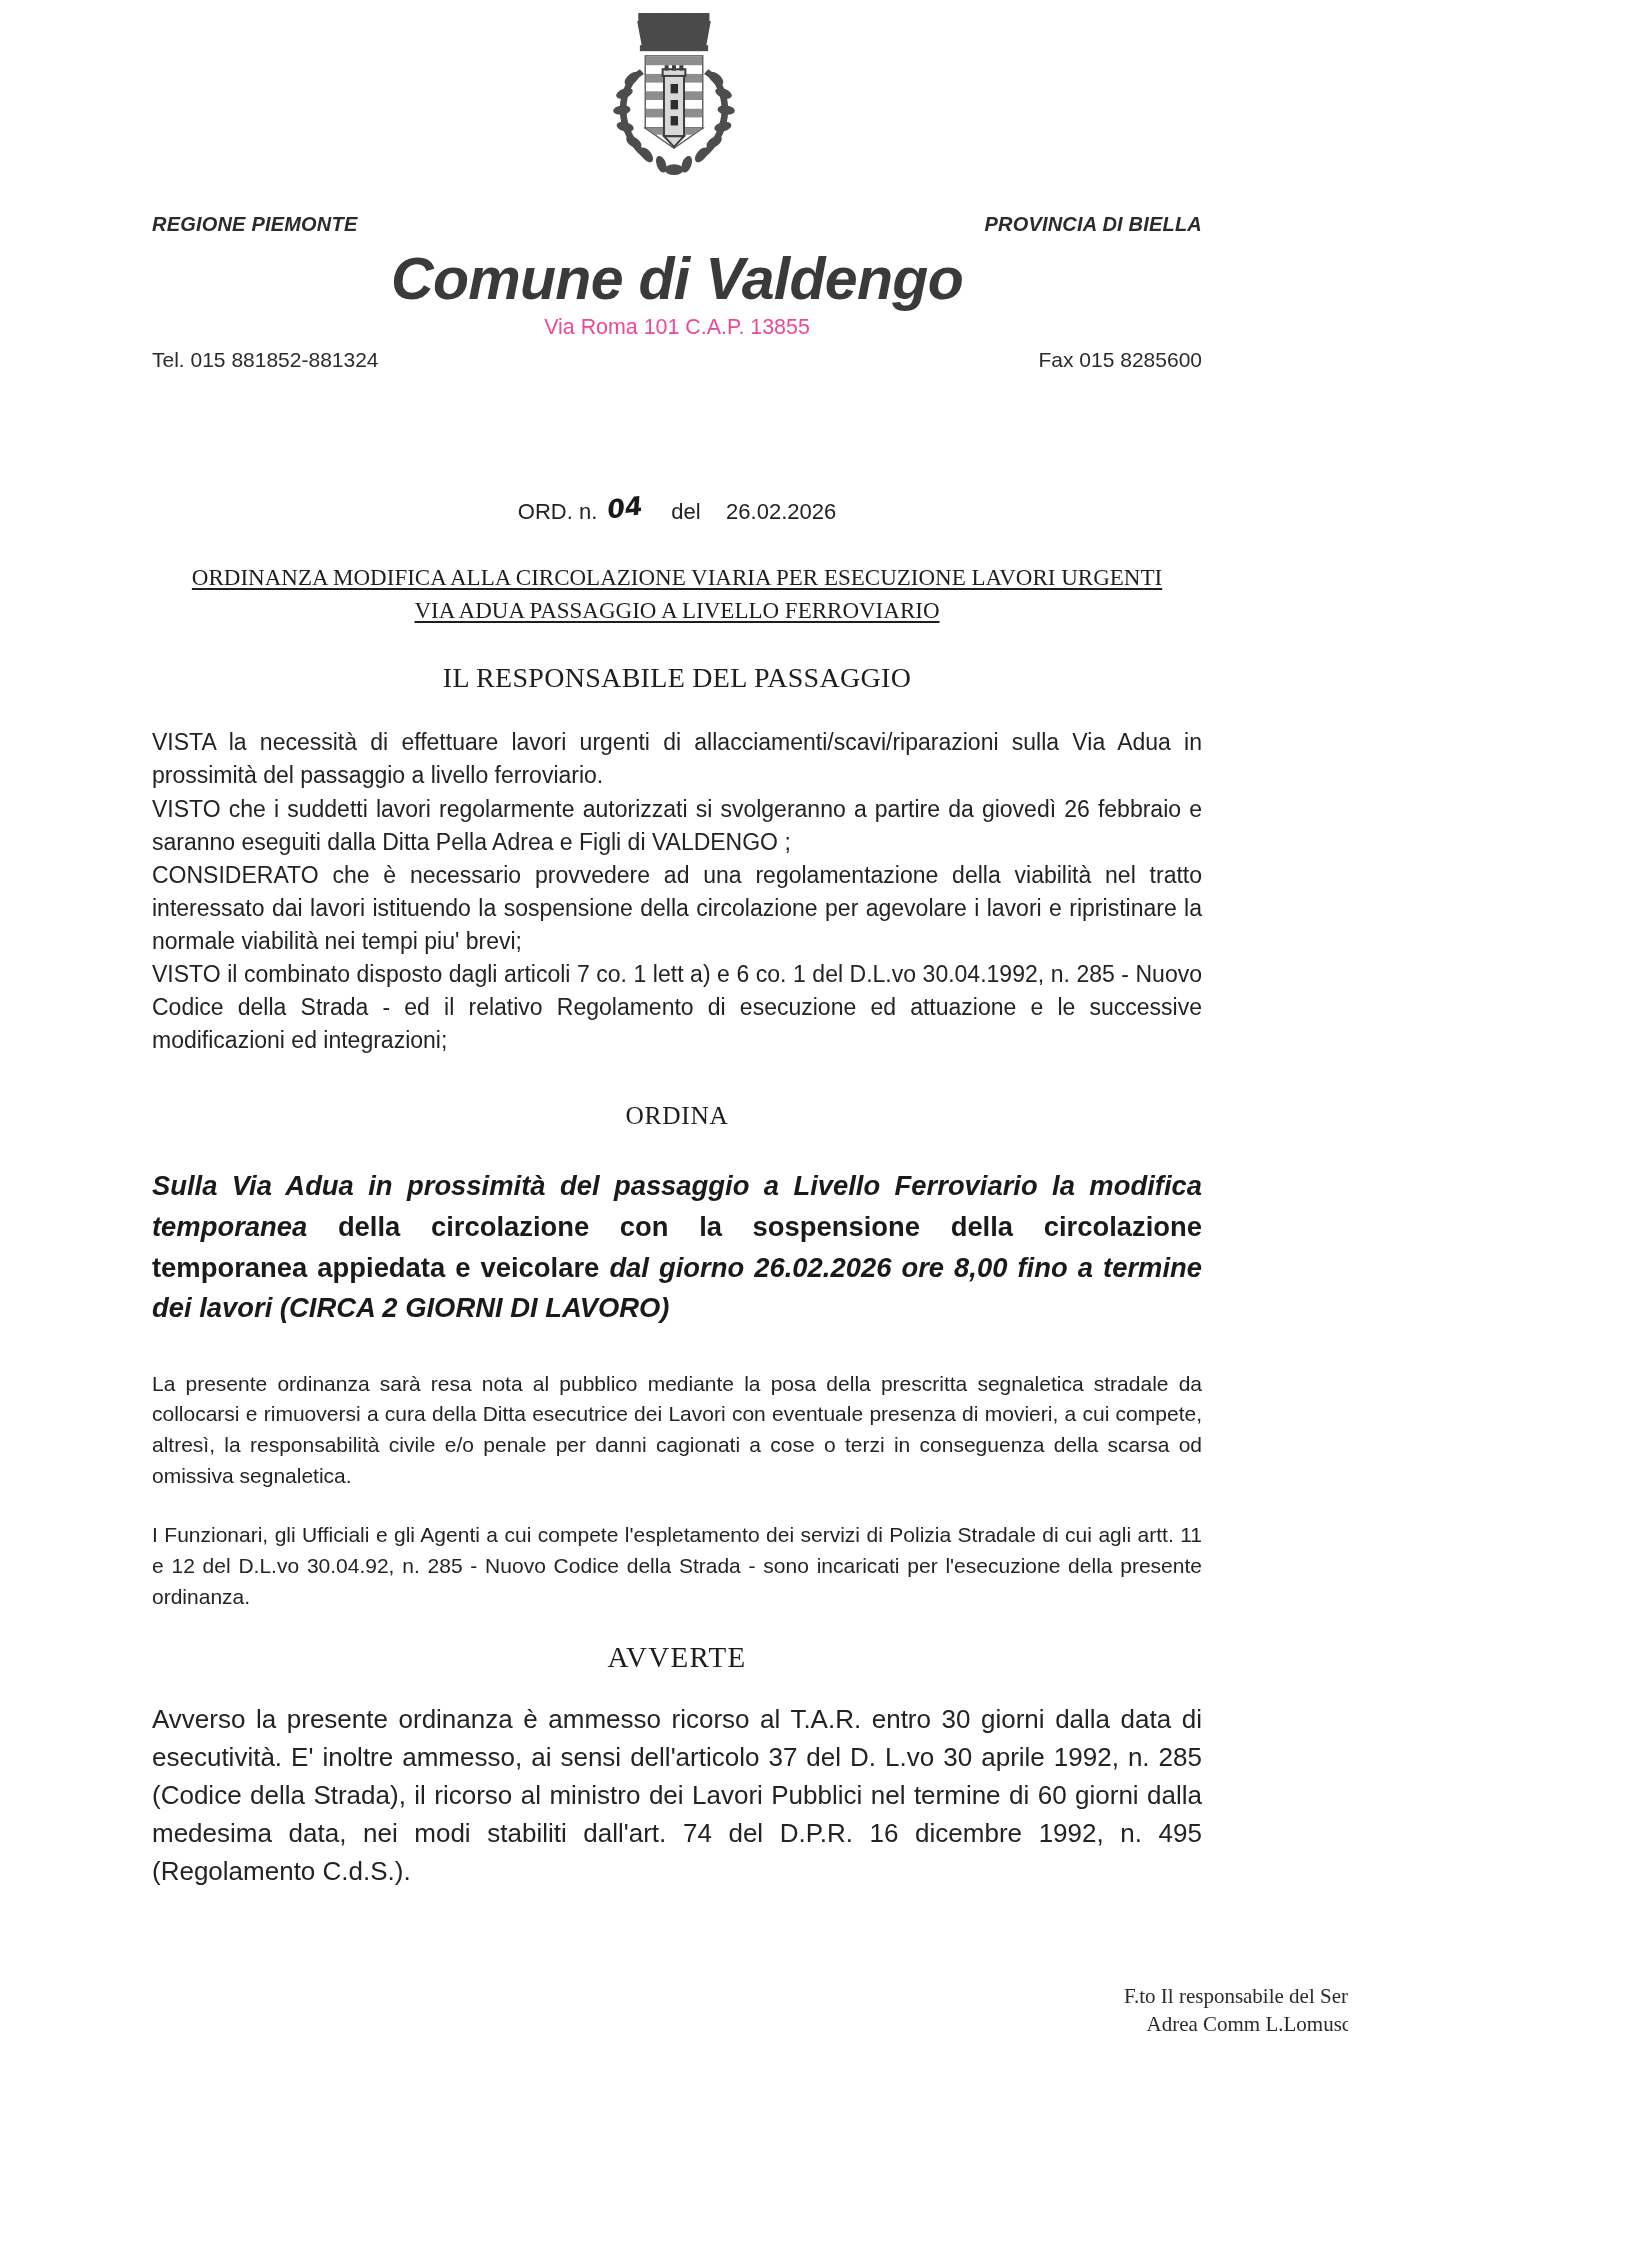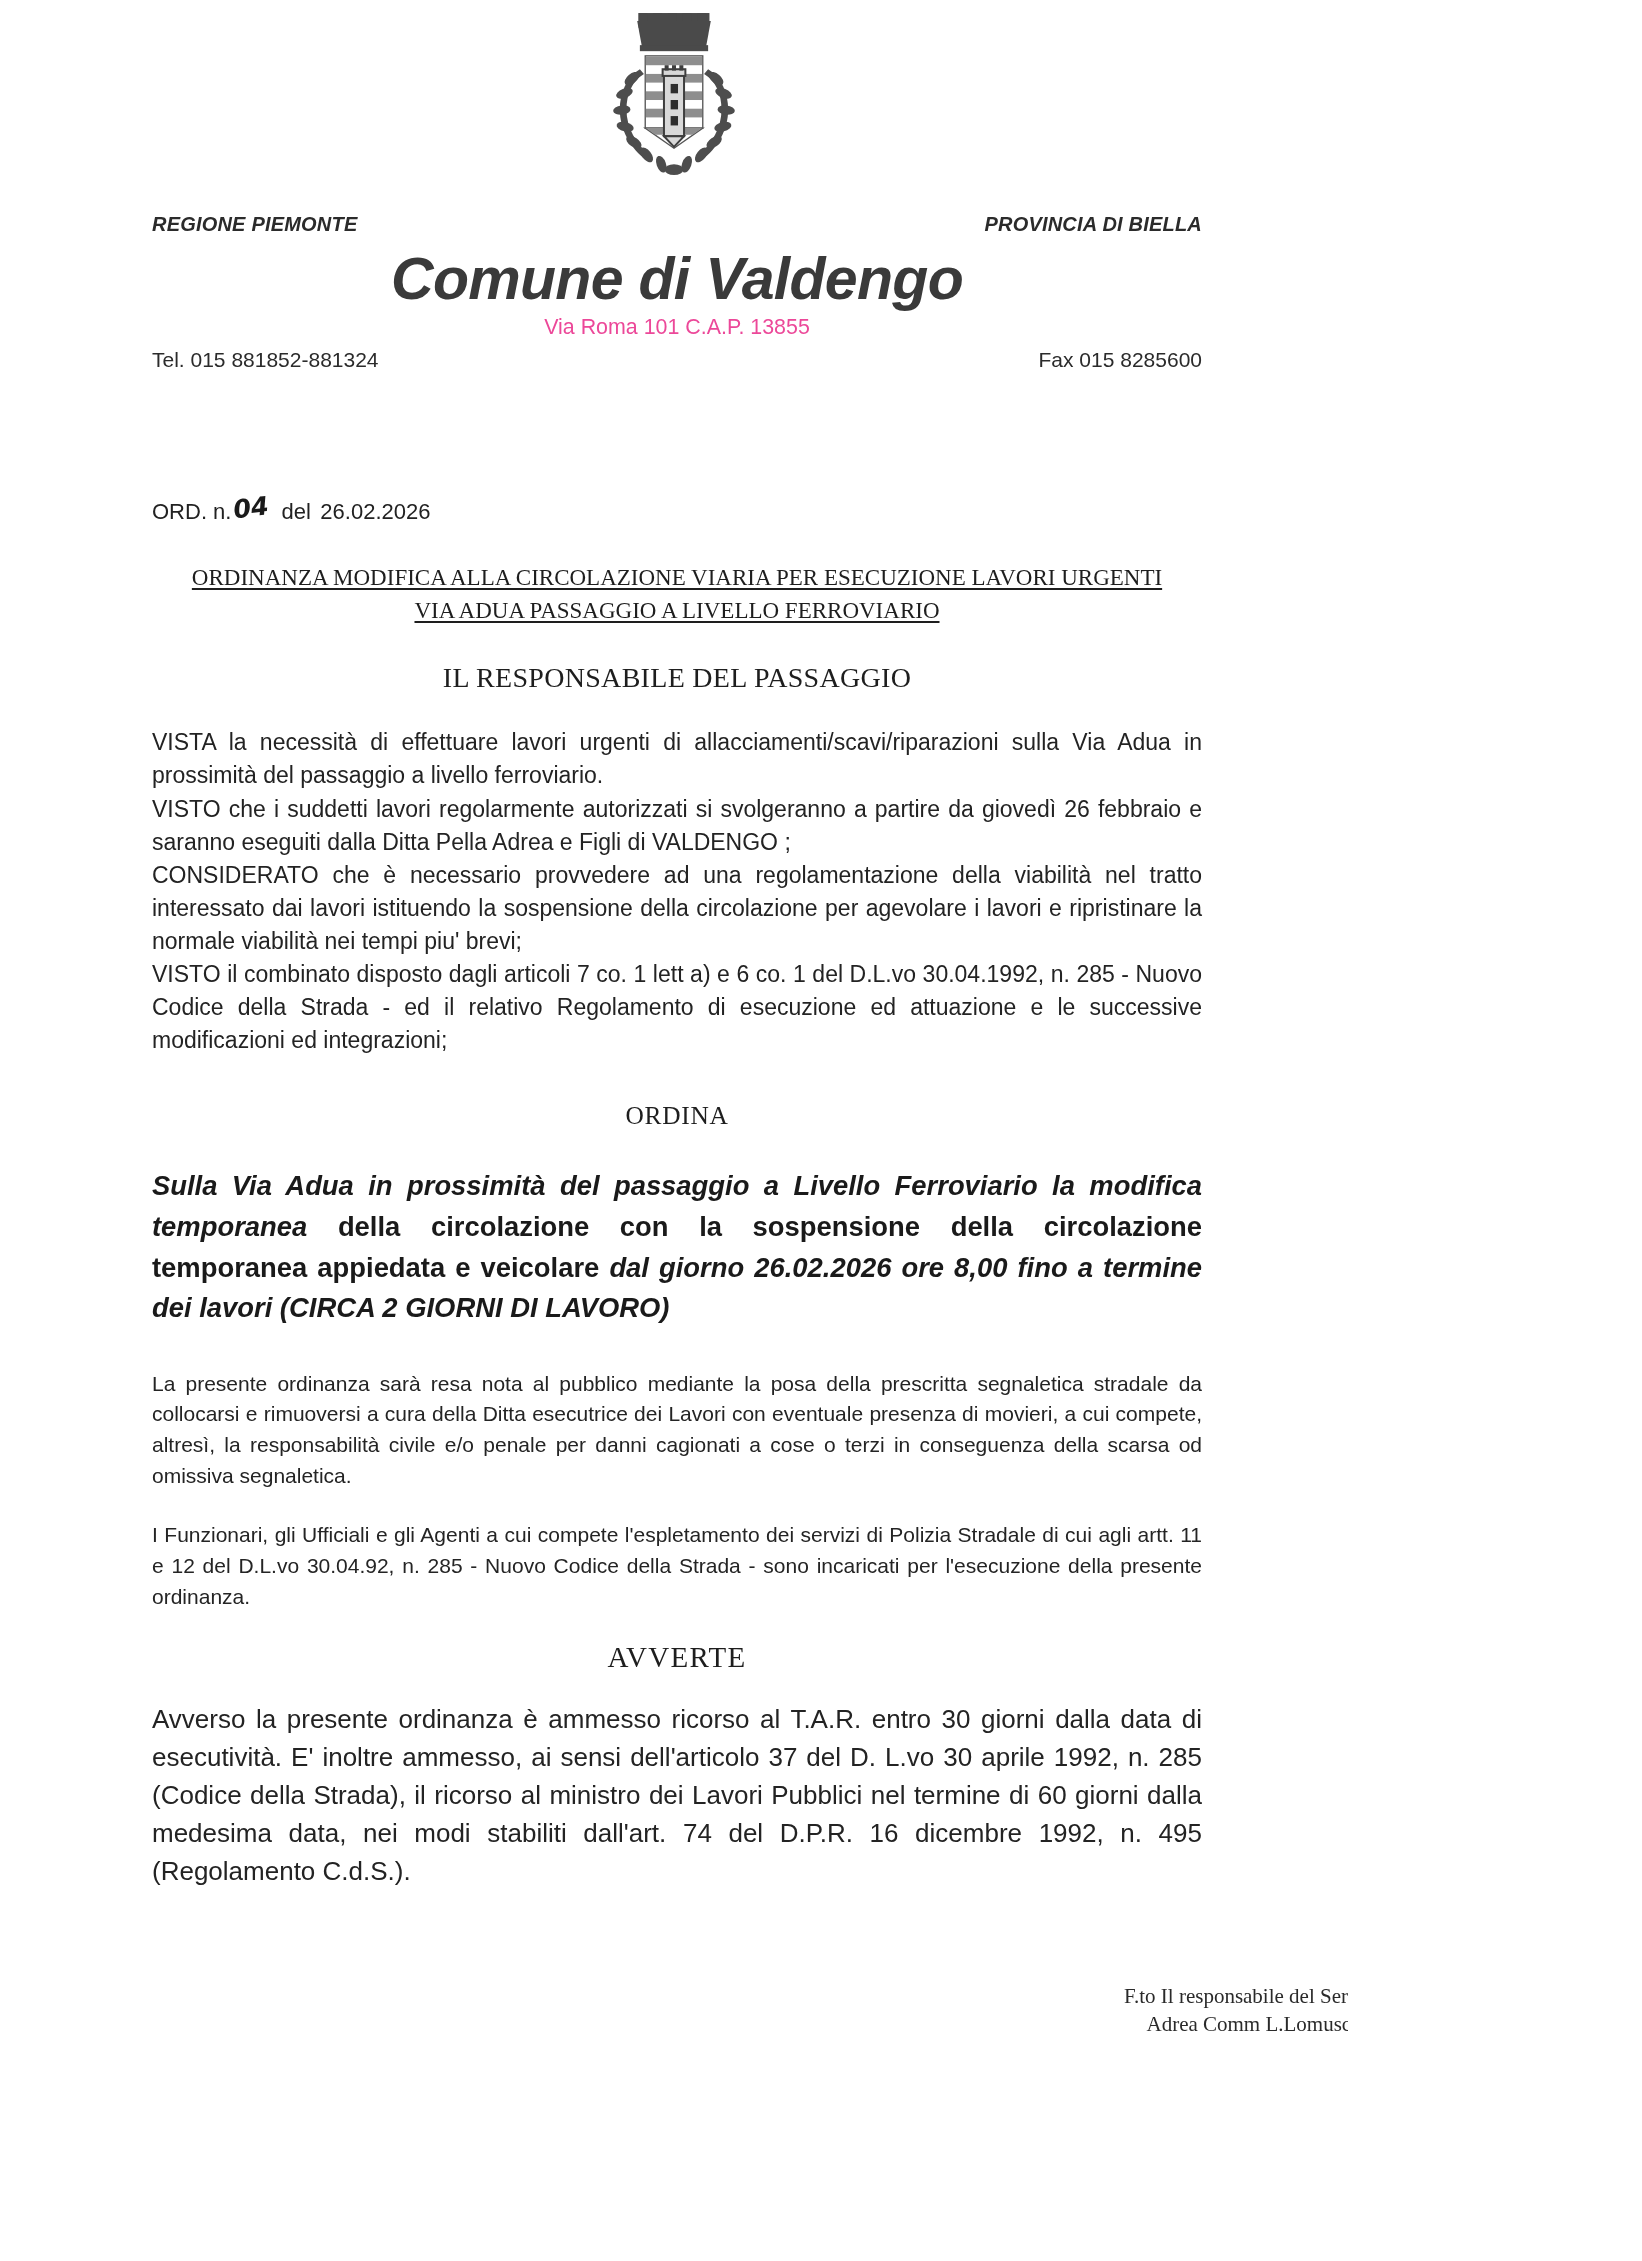--- a/index.html
+++ b/index.html
@@ -105,22 +105,23 @@
     position: absolute;
     left: 152px;
     right: 146px;
     top: 495px;
   }
   .ord-line {
     font-size: 22px;
     color: #222;
     display: flex;
     align-items: flex-end;
-    gap: 0;
+    gap: 8px;
     margin-bottom: 37px;
+    justify-content: center;
   }
   .ord-num {
     font-family: "DejaVu Sans", sans-serif;
     font-size: 25.4px;
     font-style: italic;
     font-weight: bold;
     color: #1a1a1a;
     transform: rotate(-7deg) translateY(-2.7px);
     display: inline-block;
     padding: 0 2.7px;

